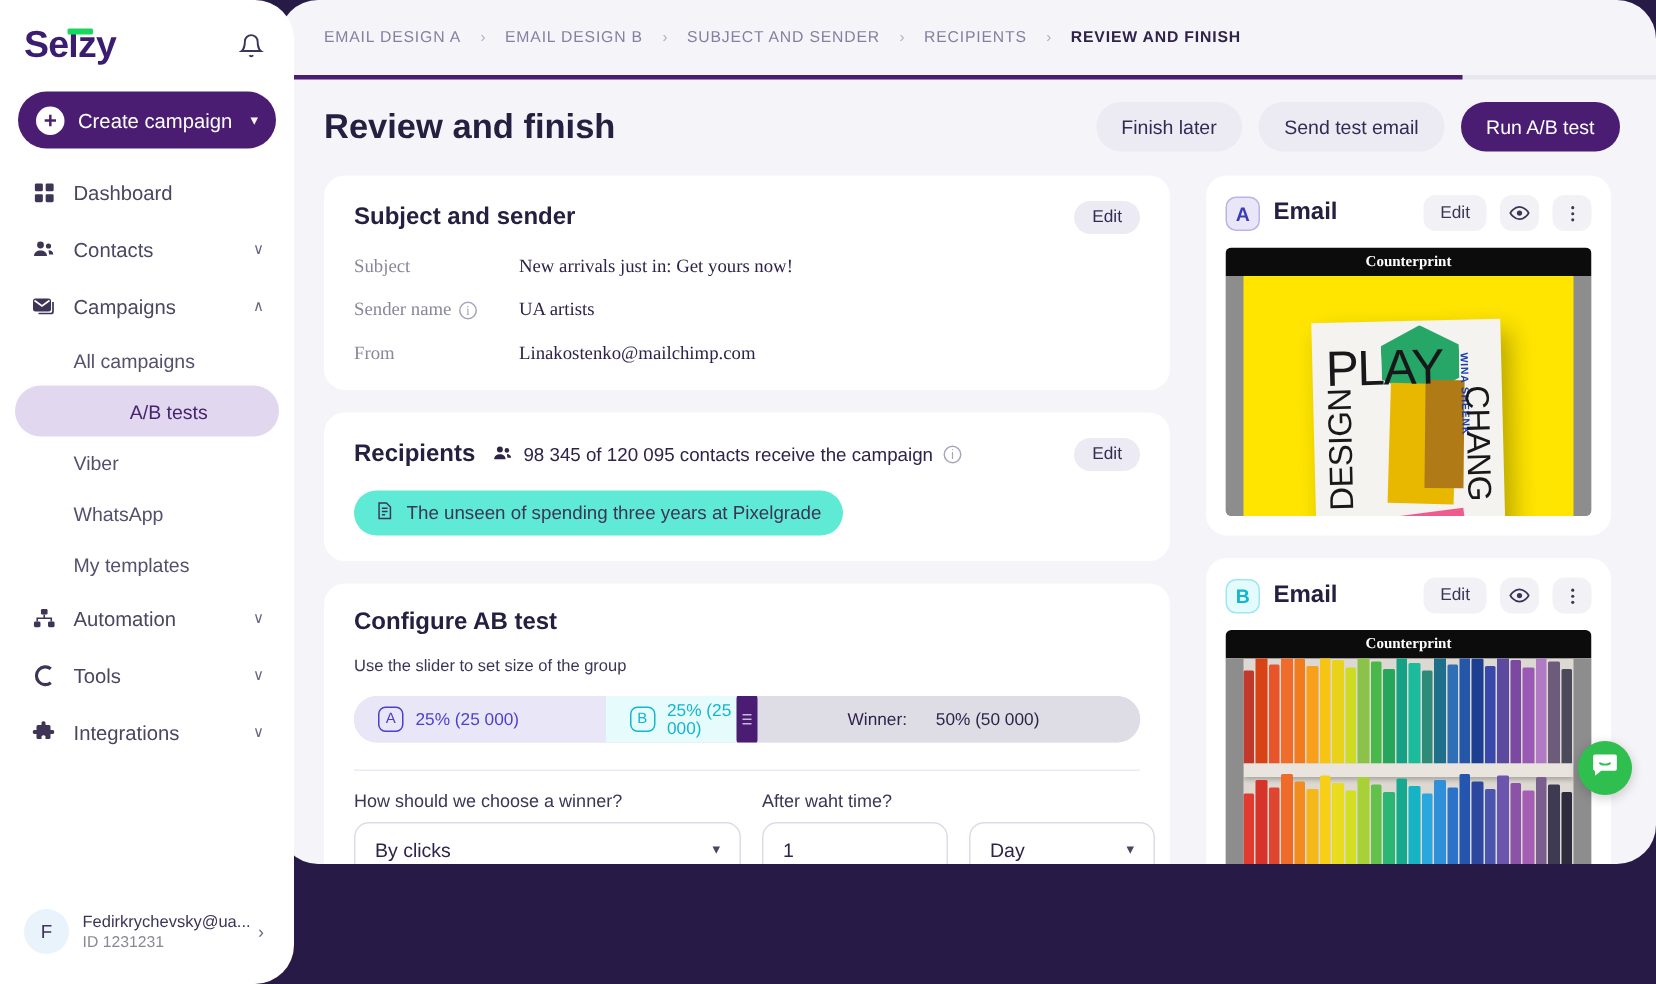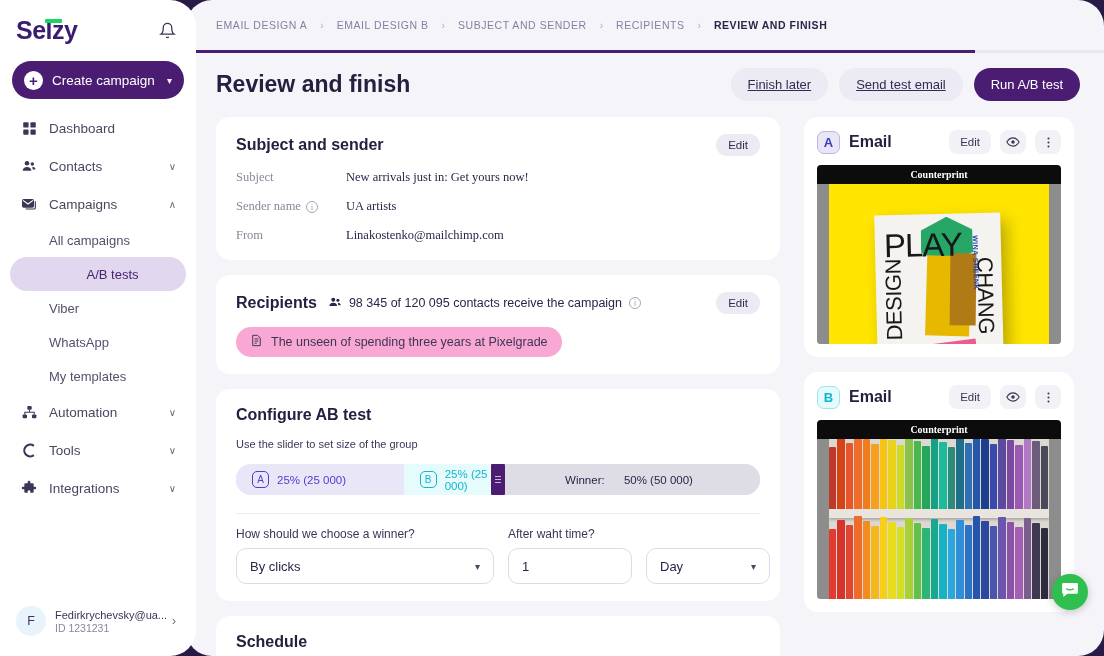--- a/index.html
+++ b/index.html
@@ -105,21 +105,21 @@
   .user-name {
     font-size: 11px; color: #3d3456; white-space: nowrap;
     overflow: hidden; text-overflow: ellipsis;
   }
   .user-id { font-size: 10.5px; color: #8b8699; margin-top: 1px; }
   .user-arrow { color: #6b6680; font-size: 12px; padding-right: 4px; }
 
   
   .main {
     position: relative;
-    flex: 1; height: 656px;
+    flex: 1; height: 576px;
     background: #f5f4f9;
     border-radius: 26px 26px 26px 26px;
     margin-left: -10px;
     overflow: hidden;
   }
   .crumbs {
     display: flex; align-items: center;
     height: 50px; padding: 0 0 0 30px;
     gap: 13px;
   }
@@ -139,21 +139,21 @@
     display: flex; align-items: center; justify-content: space-between;
     padding: 18px 24px 0 30px;
   }
   .page-title { font-size: 23px; font-weight: bold; color: #262040; }
   .actions { display: flex; gap: 11px; }
   .btn {
     height: 33px; padding: 0 17px; border-radius: 17px;
     display: flex; align-items: center; justify-content: center;
     font-size: 13px; cursor: pointer; white-space: nowrap;
   }
-  .btn-ghost { background: #eceaf2; color: #332b52; text-decoration: underline; }
+  .btn-ghost { background: #eceaf2; color: #332b52; }
   .btn-primary { background: #4a1d73; color: #fff; }
 
   .body-cols { display: flex; padding: 16px 24px 0 30px; gap: 24px; }
   .col-left { width: 564px; flex: 0 0 564px; }
   .col-right { width: 270px; flex: 0 0 270px; }
 
   .card {
     background: #fff; border-radius: 14px;
     padding: 17px 20px; margin-bottom: 15px;
   }
@@ -180,21 +180,21 @@
     display: inline-block;
   }
 
   .rec-head { display: flex; align-items: center; gap: 11px; }
   .rec-stat {
     display: flex; align-items: center; gap: 7px;
     font-size: 12.5px; color: #2e2349;
   }
   .chip {
     display: inline-flex; align-items: center; gap: 8px;
-    background: #f9a8d4; border-radius: 16px;
+    background: #5eead4; border-radius: 16px;
     padding: 7px 14px; margin-top: 13px;
     font-size: 12.5px; color: #3c3556;
   }
 
   .sub-label { font-size: 11px; color: #3c3556; margin-top: 14px; }
   .slider {
     position: relative; display: flex; align-items: stretch;
     height: 31px; margin-top: 14px;
     border-radius: 16px; overflow: hidden; background: #dedce5;
   }

